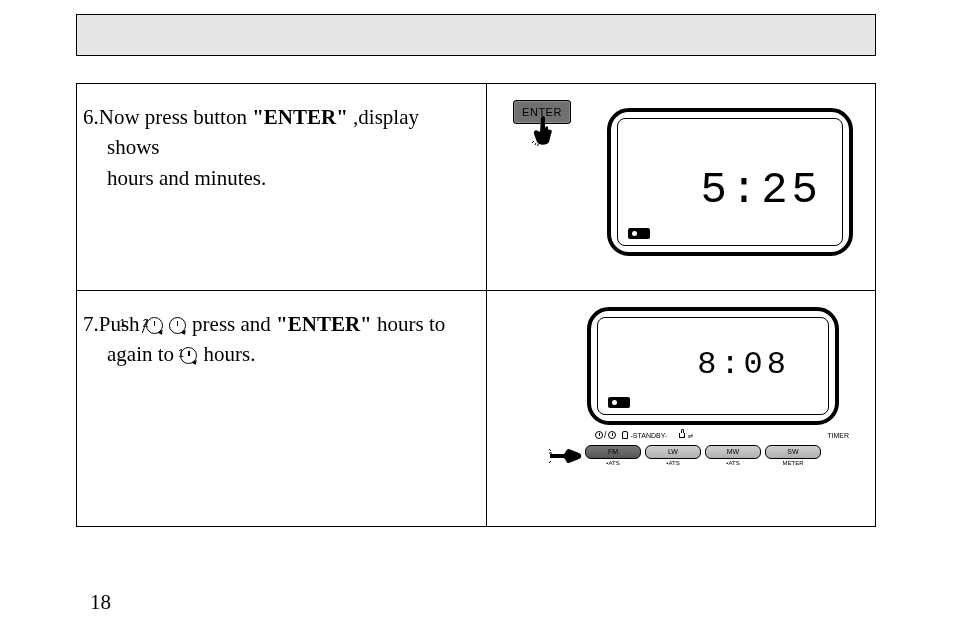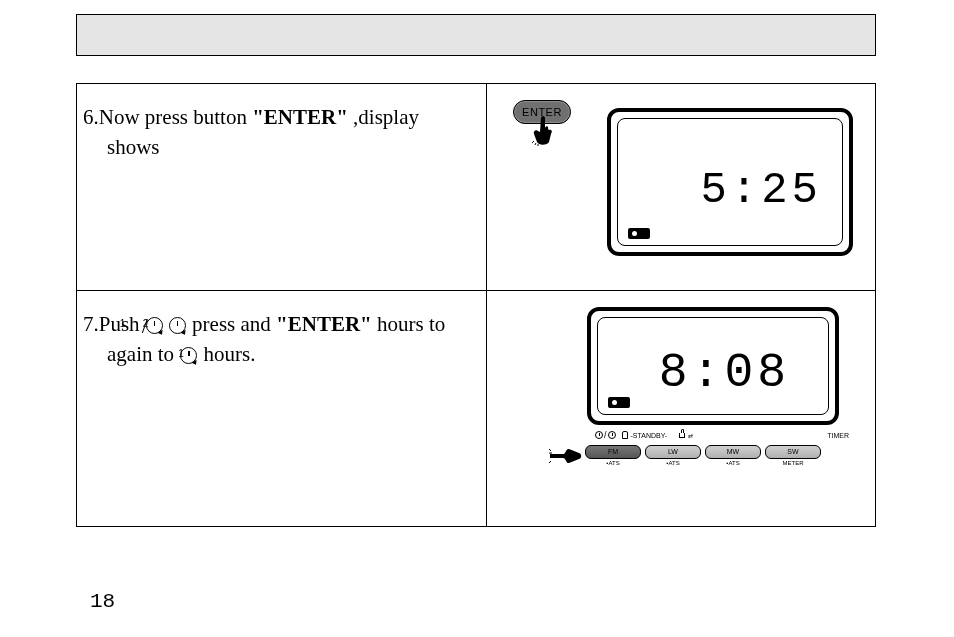--- a/index.html
+++ b/index.html
@@ -65,21 +65,21 @@
     position: relative;
     vertical-align: top;
     margin-right: 40px;
     margin-top: 2px;
   }
   .enter-btn {
     width: 58px;
     height: 24px;
     background: #707070;
     border: 1px solid #000;
-    border-radius: 12px;
+    border-radius: 3px;
     color: #000;
     font-family: Arial, sans-serif;
     font-size: 11px;
     text-align: center;
     line-height: 22px;
     letter-spacing: 0.5px;
     box-shadow: inset 0 0 0 1px rgba(255,255,255,0.2);
   }
   .hand-press {
     position: absolute;
@@ -88,21 +88,21 @@
     width: 24px;
     height: 30px;
   }
   
   .hand-svg { width: 100%; height: 100%; }
 
   
   .lcd-frame {
     position: absolute;
     border: 4px solid #000;
-    border-radius: 12px;
+    border-radius: 22px;
     background: #fff;
     padding: 6px;
   }
   .lcd-frame .lcd-inner {
     width: 100%;
     height: 100%;
     border: 1px solid #000;
     border-radius: 8px;
     position: relative;
     background: #fff;
@@ -149,21 +149,21 @@
   
   .row2-lcd {
     left: 100px;
     top: 16px;
     width: 252px;
     height: 118px;
   }
   .row2-lcd .lcd-time {
     right: 38px;
     top: 28px;
-    font-size: 48px;
+    font-size: 32px;
   }
 
   
   .btn-bar-wrap {
     position: absolute;
     left: 68px;
     top: 136px;
     width: 300px;
   }
   .label-row {
@@ -278,37 +278,38 @@
     vertical-align: -2px;
   }
 
   .row1 { height: 206px; }
   .row2 { height: 236px; }
 
   .page-num {
     position: absolute;
     left: 90px;
     top: 590px;
-    font-family: Liberation Mono, monospace;
+    font-family: Liberation Serif, serif;
     font-size: 21px;
   }
 </style>
 </head>
 <body>
 
 <div class="header-bar"></div>
 
 <div class="table">
 
   <div class="row row1">
     <div class="cell-left">
       <p class="step-p">
         <span class="step-wrap-indent">
           <span>6.</span><span>Now press button  </span><span class="bold">"ENTER"</span><span> ,display shows</span>
         </span>
+        <span class="step-wrap-indent2">hours and minutes.</span>
       </p>
     </div>
     <div class="cell-right">
       <div class="enter-assembly">
         <div class="enter-btn">ENTER</div>
         <div class="hand-press">
           <svg class="hand-svg" viewBox="0 0 24 30">
             <path d="M10 2 C10 1 11 0 12 0 C13 0 14 1 14 2 L14 12 C15 9 18 10 17 13 L18 14 C20 13 22 15 20 18 L18 26 C17 29 8 30 6 26 L3 18 C2 15 5 13 7 15 L9 16 L10 2 Z" fill="#000"></path>
             <path d="M3 25 L1 27 M5 27 L4 29 M7 28 L7 30" stroke="#000" stroke-width="1" fill="none"></path>
           </svg>

